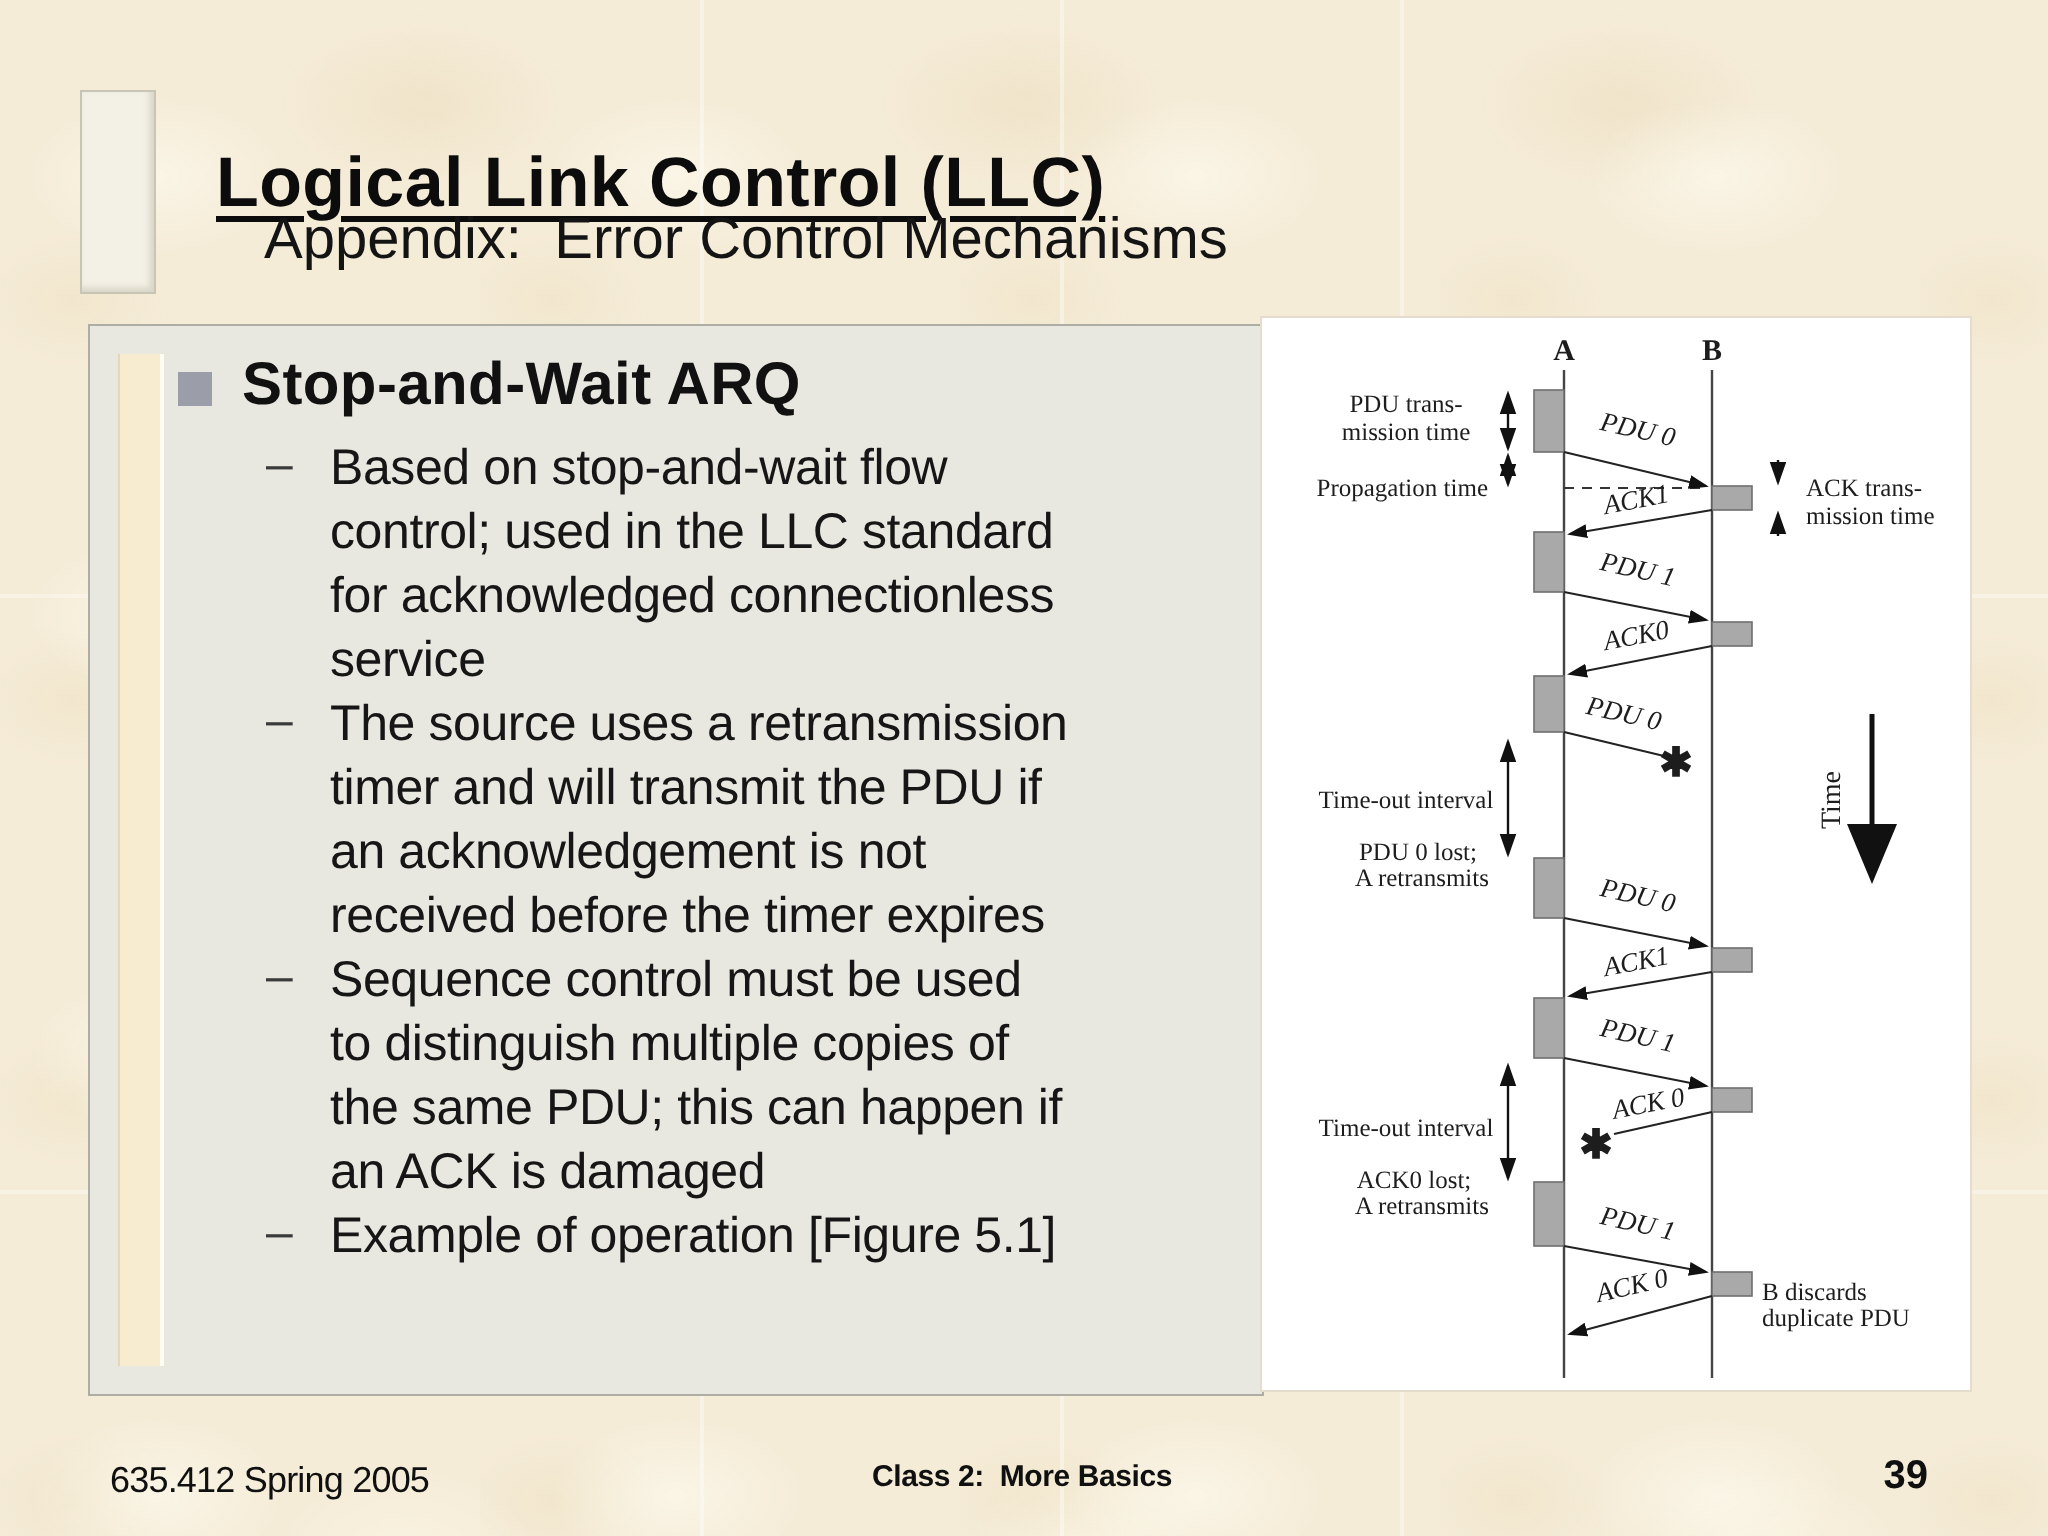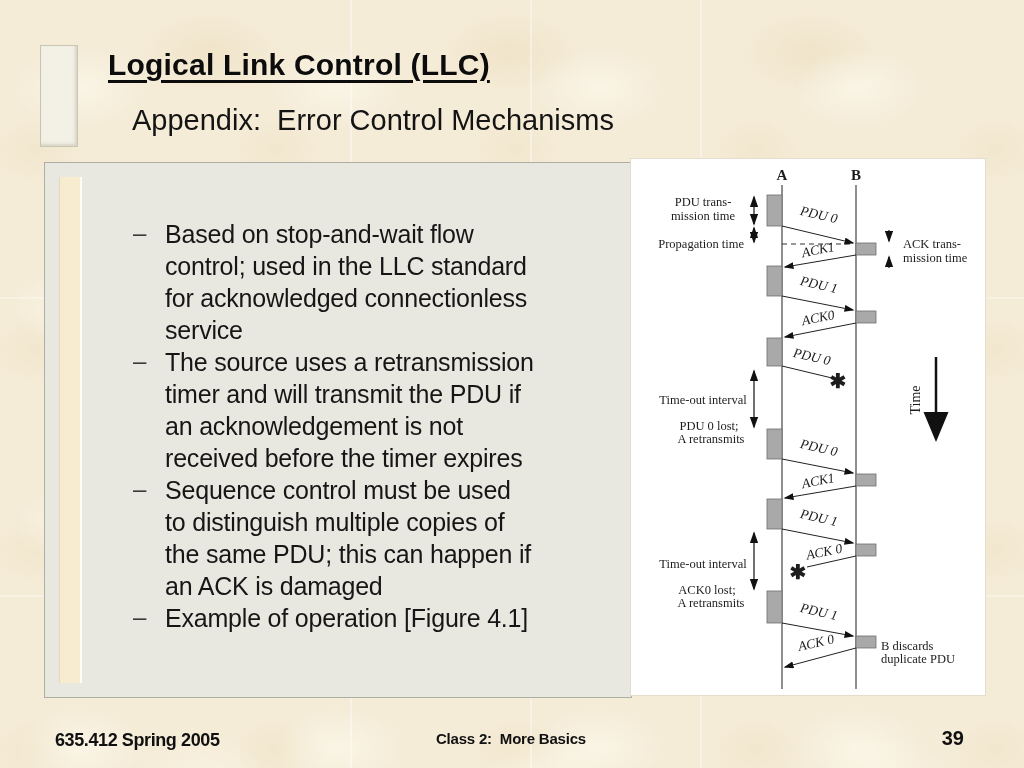--- a/index.html
+++ b/index.html
@@ -16,22 +16,22 @@
   }
   .seam-v{position:absolute;top:0;bottom:0;width:2px;background:rgba(255,255,255,.38);}
   .seam-h{position:absolute;left:0;right:0;height:2px;background:rgba(255,255,255,.30);}
 
   .deco-bar{
     position:absolute;left:40px;top:45px;width:36px;height:100px;
     background:#f3f0e6;border:1px solid #c9c5b5;
     box-shadow:inset -2px -2px 3px rgba(190,185,165,.5);
   }
   .title{
-    position:absolute;left:108px;top:48px;width:760px;
-    font-size:30px;font-weight:bold;color:#0c0c0c;letter-spacing:.2px;
+    position:absolute;left:108px;top:72px;width:760px;
+    font-size:35px;font-weight:bold;color:#0c0c0c;letter-spacing:.2px;
     text-decoration:underline;text-decoration-thickness:3px;text-underline-offset:5px;
   }
   .subtitle{
     position:absolute;left:108px;top:104px;width:800px;
     font-size:29px;font-weight:400;color:#141414;white-space:pre;margin-left:24px;
   }
 
   .content-panel{
     position:absolute;left:44px;top:162px;width:588px;height:536px;
     background:#e9e8e0;border:1px solid #aeada3;box-sizing:border-box;
@@ -47,21 +47,21 @@
   .bullet{display:flex;align-items:flex-start;}
   .dash{flex:none;width:32px;font-size:24px;color:#3a3a3a;padding-top:1px;}
   .btext{flex:1;font-size:25px;line-height:32px;color:#161616;white-space:pre-line;letter-spacing:-0.2px;}
 
   .figure-panel{
     position:absolute;left:630px;top:158px;width:356px;height:538px;
     background:#ffffff;border:1px solid #e6dccd;box-sizing:border-box;
   }
   .figure-panel svg{display:block;}
 
-  .footer-left{position:absolute;left:55px;top:730px;font-size:18px;font-weight:bold;color:#101010;letter-spacing:-0.4px;}
+  .footer-left{position:absolute;left:55px;top:730px;font-size:18px;font-weight:normal;color:#101010;letter-spacing:-0.4px;}
   .footer-center{position:absolute;left:0;top:730px;width:1022px;text-align:center;font-size:15px;font-weight:bold;color:#101010;white-space:pre;letter-spacing:-0.2px;}
   .footer-right{position:absolute;right:60px;top:727px;font-size:20px;font-weight:bold;color:#101010;}
 
   .fig-text{font-family:"Liberation Serif","DejaVu Serif",serif;fill:#1d1d1d;}
   .msg-label{font-family:"Liberation Serif","DejaVu Serif",serif;font-style:italic;font-size:13.5px;fill:#1d1d1d;}
   .ann{font-size:12.5px;}
   .station{font-size:15px;font-weight:bold;}
   .lost-star{font-size:20px;font-weight:bold;}
 </style>
 </head>
@@ -72,20 +72,24 @@
 <div class="seam-v" style="left:700px"></div>
 <div class="seam-h" style="top:297px"></div>
 <div class="seam-h" style="top:595px"></div>
 
 <div class="deco-bar"></div>
 <div class="title">Logical Link Control (LLC)</div>
 <div class="subtitle">Appendix:  Error Control Mechanisms</div>
 
 <div class="content-panel">
   <div class="content-strip"></div>
+  <div class="arq-heading-row">
+    <div class="bullet-square"></div>
+    <div class="arq-heading">Stop-and-Wait ARQ</div>
+  </div>
   <div class="bullets">
     <div class="bullet">
       <div class="dash">–</div>
       <div class="btext">Based on stop-and-wait flow
 control; used in the LLC standard
 for acknowledged connectionless
 service</div>
     </div>
     <div class="bullet">
       <div class="dash">–</div>
@@ -96,21 +100,21 @@
     </div>
     <div class="bullet">
       <div class="dash">–</div>
       <div class="btext">Sequence control must be used
 to distinguish multiple copies of
 the same PDU; this can happen if
 an ACK is damaged</div>
     </div>
     <div class="bullet">
       <div class="dash">–</div>
-      <div class="btext">Example of operation [Figure 4.1]</div>
+      <div class="btext">Example of operation [Figure 5.1]</div>
     </div>
   </div>
 </div>
 
 <div class="figure-panel">
 <svg width="354" height="536" viewBox="0 0 354 536" xmlns="http://www.w3.org/2000/svg">
   <defs>
     <marker id="ah" markerWidth="11" markerHeight="9" refX="8.5" refY="3.5" orient="auto-start-reverse">
       <path d="M0,0 L10,3.5 L0,7 z" fill="#111"></path>
     </marker>

